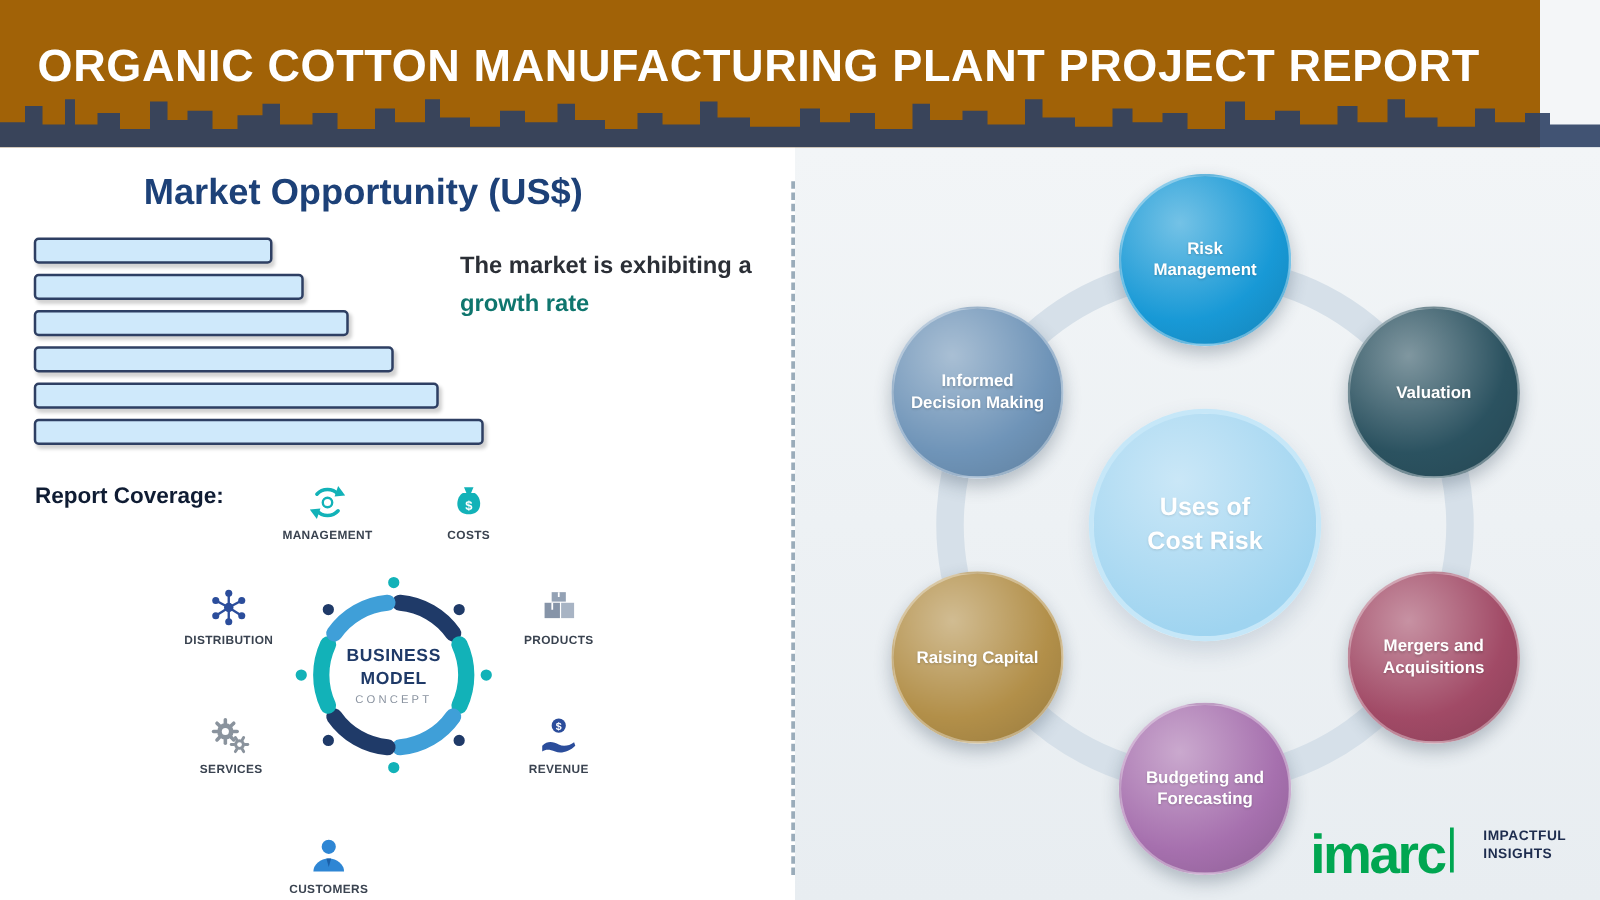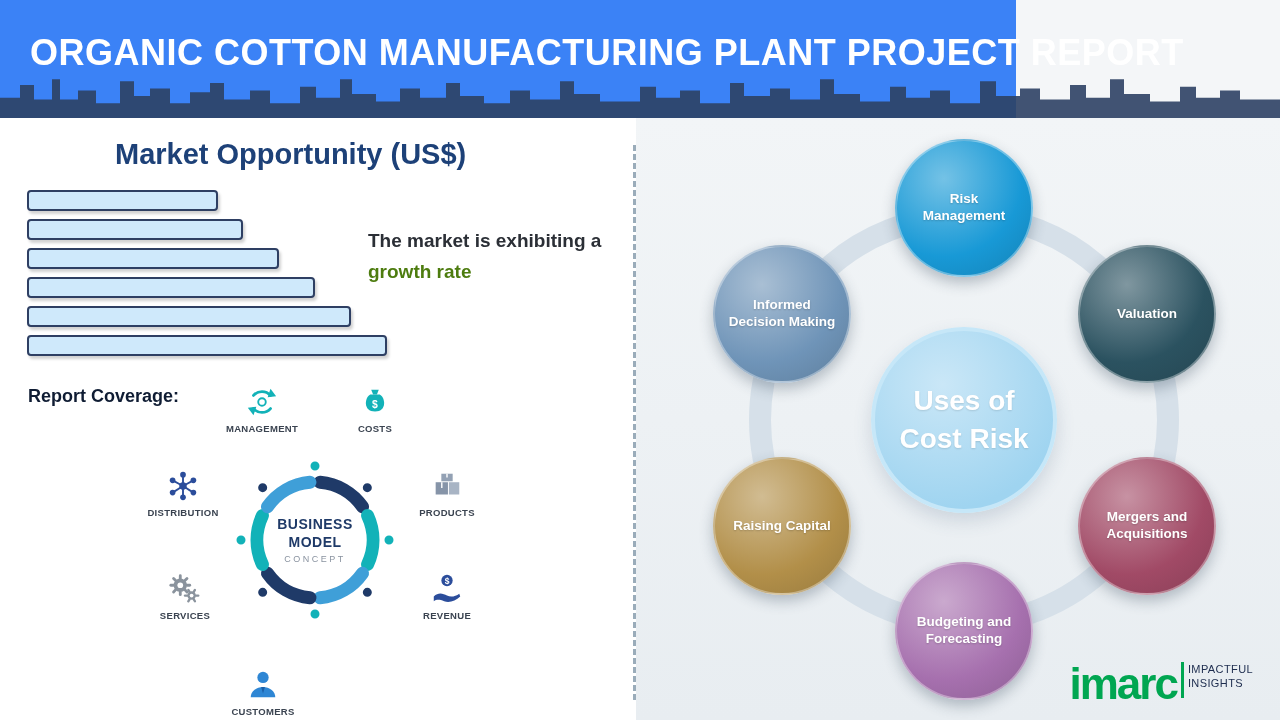--- a/index.html
+++ b/index.html
@@ -1,36 +1,36 @@
 <!DOCTYPE html>
 <html><head>
 <meta charset="utf-8">
 <style>
   * { margin:0; padding:0; box-sizing:border-box; }
   html,body { width:1280px; height:720px; overflow:hidden; }
   body { font-family:"Liberation Sans", sans-serif; background:#f4f6f8; position:relative; }
 
   
-  .header { position:absolute; left:0; top:0; width:1016px; height:118px; background:#3b82f6; }
+  .header { position:absolute; left:0; top:0; width:1232px; height:118px; background:#a16207; }
   .header h1 { position:absolute; left:30px; top:32px; color:#ffffff; font-size:36px; font-weight:bold; letter-spacing:.5px; white-space:nowrap; }
   .skyline { position:absolute; left:0; bottom:0; width:1280px; height:46px; }
 
   
   .left-panel { position:absolute; left:0; top:118px; width:636px; height:602px; background:#ffffff; }
   .right-panel { position:absolute; left:636px; top:118px; width:644px; height:602px; background:linear-gradient(180deg,#f2f5f7 0%,#e8edf1 100%); }
   .divider { position:absolute; left:633px; top:145px; height:555px; width:0; border-left:3px dashed #9aacba; }
 
   
   .market-title { position:absolute; left:115px; top:20px; font-size:29px; font-weight:bold; color:#1d4178; }
   .bars { position:absolute; left:27px; top:72px; }
   .bar { height:21px; margin-bottom:8px; border:2px solid #2e3f63; border-radius:4px; box-shadow:2px 3px 3px rgba(0,0,0,.18); }
   .growth-text { position:absolute; left:368px; top:84px; width:260px; }
-  .growth-line1 { font-size:19px; font-weight:bold; color:#2b2f36;margin-top:28px; }
+  .growth-line1 { font-size:19px; font-weight:bold; color:#2b2f36; }
   .growth-highlight { font-size:31px; font-weight:800; color:#2e4168; letter-spacing:.5px; margin-top:10px; }
-  .growth-line2 { font-size:19px; font-weight:bold; color:#4d7c0f; margin-top:9px; }
+  .growth-line2 { font-size:19px; font-weight:bold; color:#0f766e; margin-top:9px; }
   .coverage-label { position:absolute; left:28px; top:268px; font-size:18px; font-weight:bold; color:#0f1c33; }
 
   
   .bm-ring { position:absolute; left:225px; top:332px; width:180px; height:180px; }
   .bm-center { position:absolute; inset:0; display:flex; flex-direction:column; align-items:center; justify-content:center; text-align:center; }
   .bm-c1 { font-size:14px; font-weight:bold; color:#1f3a68; letter-spacing:.5px; line-height:1.25; }
   .bm-c2 { font-size:9px; color:#8a93a0; letter-spacing:2.5px; margin-top:3px; }
   .bm-item { position:absolute; width:96px; text-align:center; }
   .bm-item .ic { height:36px; display:flex; align-items:center; justify-content:center; }
   .bm-item .lbl { font-size:9.5px; font-weight:bold; color:#3a4350; letter-spacing:.3px; margin-top:3px; }
@@ -40,37 +40,37 @@
   .bmp-3 { left:399px; top:350px; }
   .bmp-4 { left:137px; top:453px; }
   .bmp-5 { left:399px; top:453px; }
   .bmp-6 { left:215px; top:549px; }
   .bmp-7 { left:327px; top:522px; }
 
   
   .orbit { position:absolute; left:113px; top:87px; width:430px; height:430px; border:22px solid #d6e0e9; border-radius:50%; }
   .uses-center { position:absolute; left:235px; top:209px; width:186px; height:186px; border-radius:50%;
                  border:4px solid #c6e7f8; display:flex; flex-direction:column; align-items:center; justify-content:center;
-                 color:#ffffff; font-size:28px; font-weight:bold; text-align:center; line-height:1.35;
+                 color:#ffffff; font-size:20px; font-weight:bold; text-align:center; line-height:1.35;
                  box-shadow:0 8px 18px rgba(60,90,120,.18); text-shadow:0 1px 2px rgba(0,0,0,.12); }
   .sat { position:absolute; width:138px; height:138px; border-radius:50%; display:flex; align-items:center; justify-content:center;
          text-align:center; color:#ffffff; font-weight:bold; font-size:13.5px; line-height:1.25; padding:12px;
          box-shadow:0 6px 14px rgba(40,60,80,.3); border:2px solid rgba(255,255,255,.35); text-shadow:0 1px 2px rgba(0,0,0,.2); }
   .sat-0 { left:259px; top:21px; }
   .sat-1 { left:442px; top:127px; }
   .sat-2 { left:442px; top:339px; }
   .sat-3 { left:259px; top:444px; }
   .sat-4 { left:77px;  top:339px; }
   .sat-5 { left:77px;  top:127px; }
 
   
   .imarc { position:absolute; right:27px; bottom:14px; display:flex; align-items:flex-start; gap:4px; }
   .imarc-text { font-size:44px; font-weight:bold; letter-spacing:-2px; line-height:1; }
   .imarc-bar { width:3px; height:36px; }
-  .imarc-tagline { display:flex; flex-direction:column; font-size:11px; font-weight:normal; color:#1d2c4e; letter-spacing:.4px; line-height:1.3; }
+  .imarc-tagline { display:flex; flex-direction:column; font-size:11px; font-weight:bold; color:#1d2c4e; letter-spacing:.4px; line-height:1.3;margin-left:20px; }
 </style>
 </head>
 <body>
 
 <div class="header">
   <h1>ORGANIC COTTON MANUFACTURING PLANT PROJECT REPORT</h1>
   <svg class="skyline" viewBox="0 0 1280 50" preserveAspectRatio="none">
     <path fill="#2e4164" opacity="0.9" d="M0,50 L0,28 20,28 20,14 34,14 34,30 52,30 52,8 60,8 60,30 78,30 78,20 96,20 96,34 120,34 120,10 134,10 134,26 150,26 150,18 170,18 170,34 190,34 190,22 210,22 210,12 224,12 224,30 250,30 250,20 270,20 270,34 300,34 300,16 316,16 316,28 340,28 340,8 352,8 352,24 376,24 376,32 400,32 400,18 420,18 420,28 446,28 446,12 460,12 460,26 484,26 484,34 510,34 510,20 530,20 530,30 560,30 560,10 574,10 574,24 600,24 600,32 640,32 640,16 656,16 656,28 680,28 680,20 700,20 700,34 730,34 730,12 744,12 744,26 770,26 770,18 790,18 790,30 820,30 820,8 834,8 834,24 860,24 860,32 890,32 890,16 906,16 906,28 930,28 930,20 950,20 950,34 980,34 980,10 996,10 996,26 1020,26 1020,18 1040,18 1040,30 1070,30 1070,14 1086,14 1086,28 1110,28 1110,8 1124,8 1124,24 1150,24 1150,32 1180,32 1180,16 1196,16 1196,28 1220,28 1220,20 1240,20 1240,30 1280,30 1280,50 Z"></path>
   </svg>
 </div>

